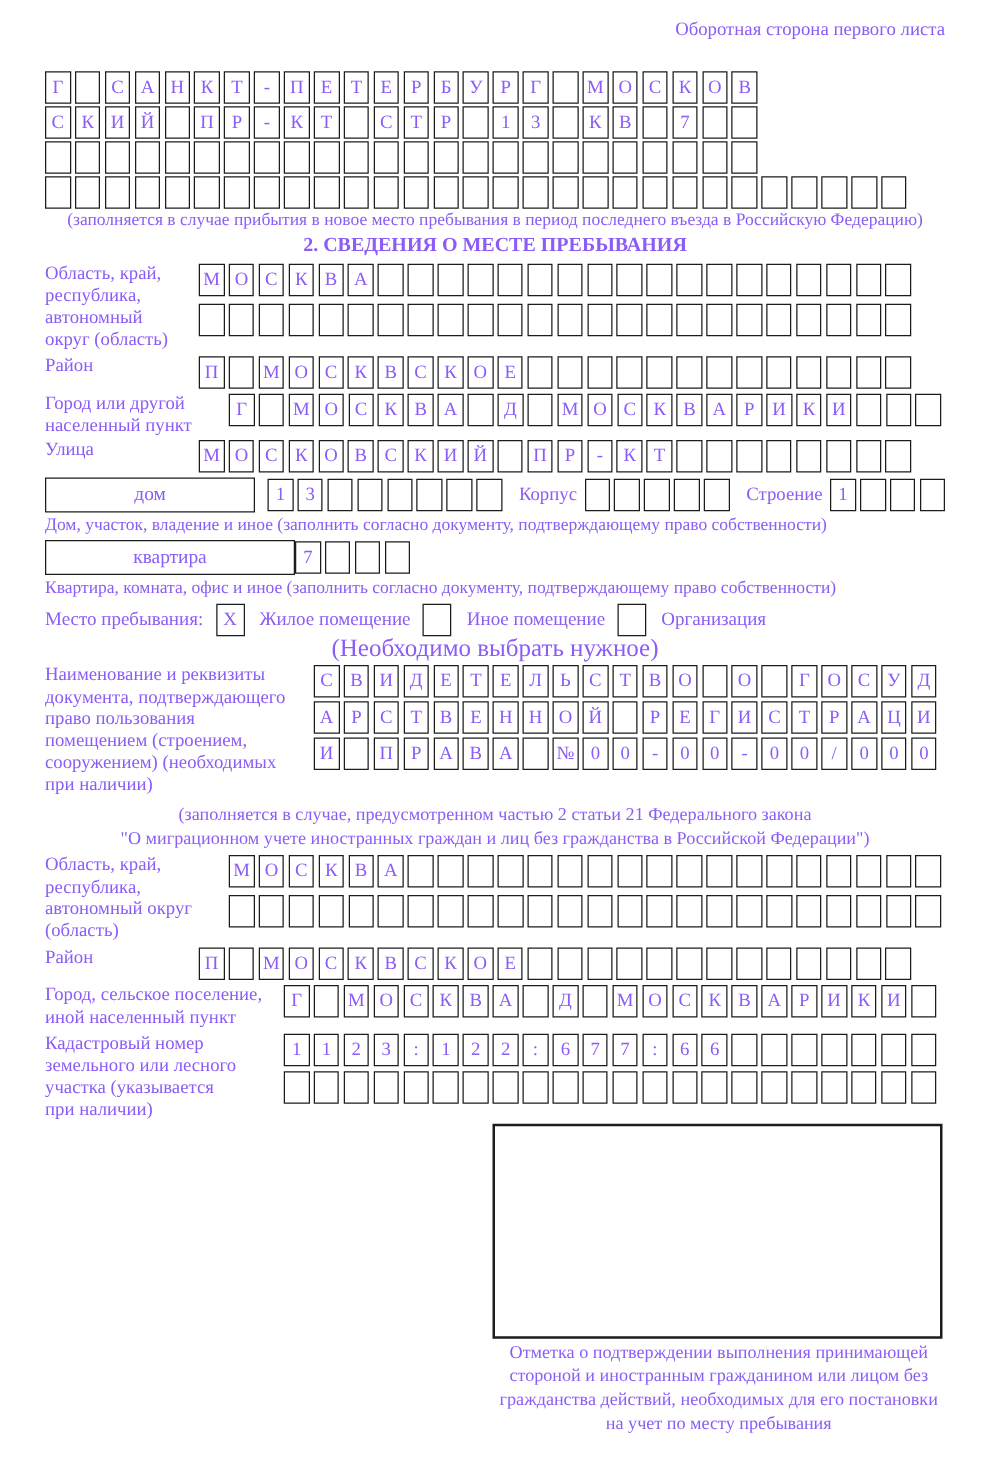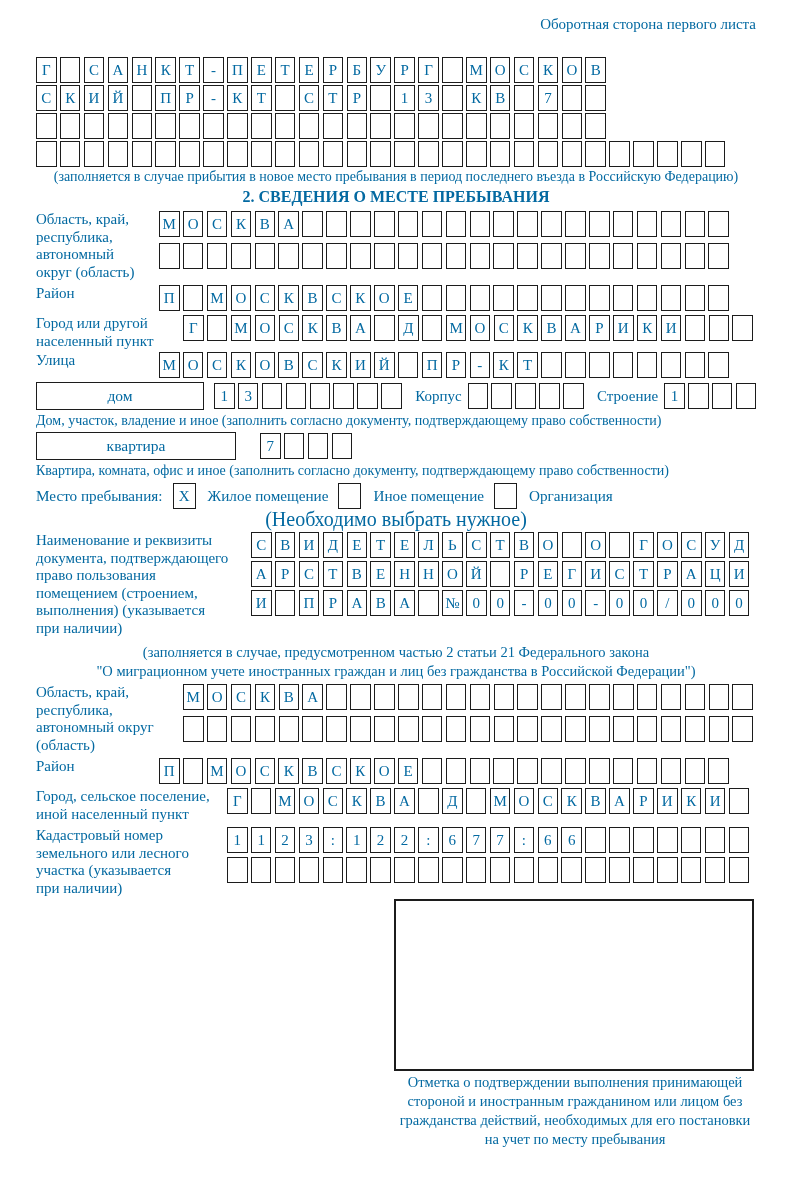--- a/index.html
+++ b/index.html
@@ -1,18 +1,18 @@
 <!DOCTYPE html>
 <html><head>
 <meta charset="utf-8">
 <style>
   html,body{margin:0;padding:0;background:#fff;}
   .page{
     position:relative; width:800px; height:1180px; box-sizing:border-box;
-    padding:16px 44px 0 36px; background:#fff; color:#0369a1;
+    padding:16px 44px 0 36px; background:#fff; color:#8b5cf6;
     font-family:"Liberation Serif","DejaVu Serif",serif; font-size:15px;
     overflow:hidden;
   }
   .hdr{text-align:right; font-size:15px; margin-bottom:24px;}
   .frow{display:flex; align-items:flex-start;}
   .lbl{flex:0 0 auto; line-height:17.5px; font-size:15px;}
   .w144{width:144px;} .w123{width:123px;} .w147{width:147px;}
   .w215{width:215px;} .w191{width:191px;}
   .grids{display:flex; flex-direction:column; gap:2px;}
   .grids.gap6{gap:6px;} .grids.gap3{gap:3px;} .grids.gap4{gap:4px;}
@@ -356,21 +356,21 @@
     <div class="crow">
         <span class="cell">1</span>
         <span class="cell"></span>
         <span class="cell"></span>
         <span class="cell"></span>
       </div>
   </div>
   <div class="caption mb2">Дом, участок, владение и иное (заполнить согласно документу, подтверждающему право собственности)</div>
 
   <div class="houserow mb2">
-    <div class="namebox" style="width:200px; margin-right:24px;">квартира</div>
+    <div class="namebox" style="width:200px; margin-right:0;">квартира</div>
     <div class="crow">
         <span class="cell">7</span>
         <span class="cell"></span>
         <span class="cell"></span>
         <span class="cell"></span>
       </div>
   </div>
   <div class="caption mb3">Квартира, комната, офис и иное (заполнить согласно документу, подтверждающему право собственности)</div>
 
   <div class="stay mb1">
@@ -383,21 +383,21 @@
     <span>Организация</span>
   </div>
   <div class="cnote mb4">(Необходимо выбрать нужное)</div>
 
   <div class="frow mb6">
     <div class="lbl w215">
         <div>Наименование и реквизиты</div>
         <div>документа, подтверждающего</div>
         <div>право пользования</div>
         <div>помещением (строением,</div>
-        <div>выполнения) (указывается</div>
+        <div>сооружением) (необходимых</div>
         <div>при наличии)</div>
       </div>
     <div class="grids gap3">
       <div class="crow">
           <span class="cell">С</span>
           <span class="cell">В</span>
           <span class="cell">И</span>
           <span class="cell">Д</span>
           <span class="cell">Е</span>
           <span class="cell">Т</span>

